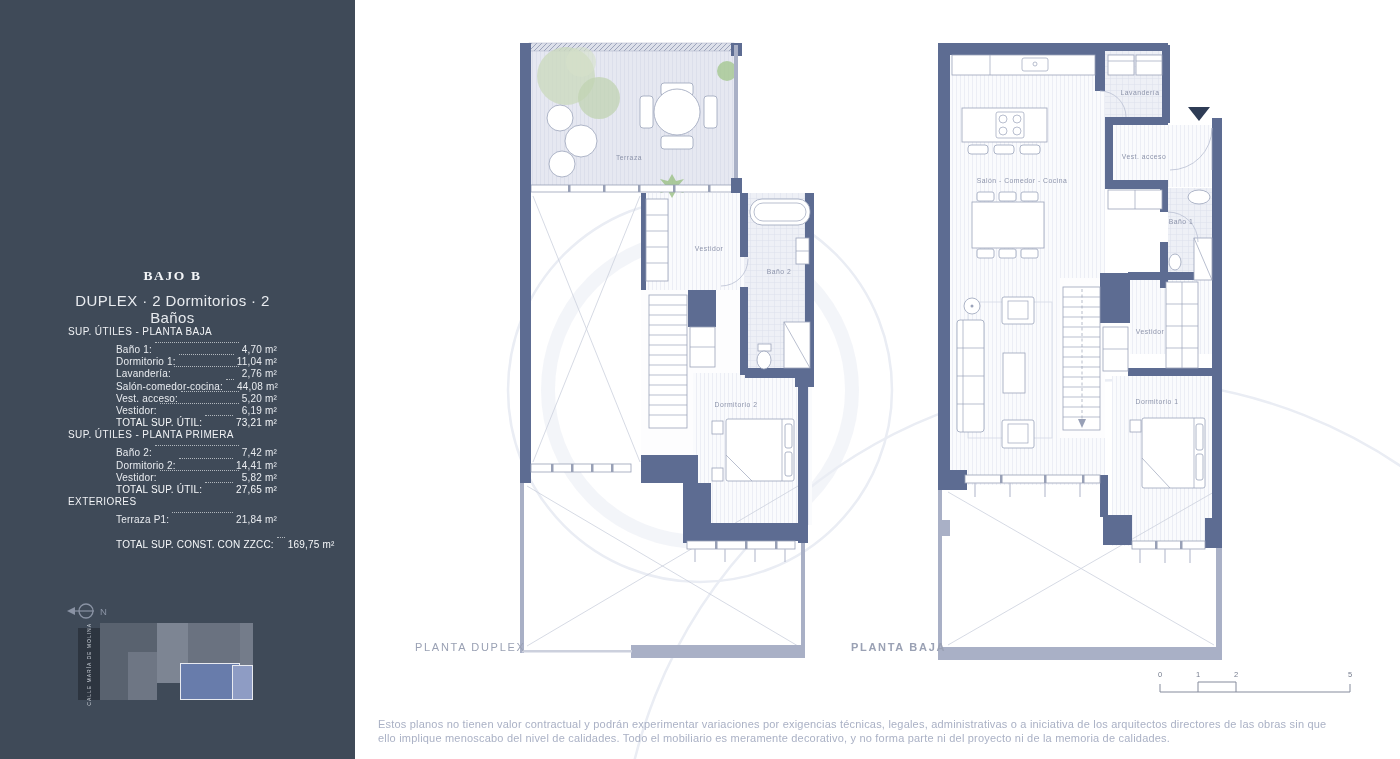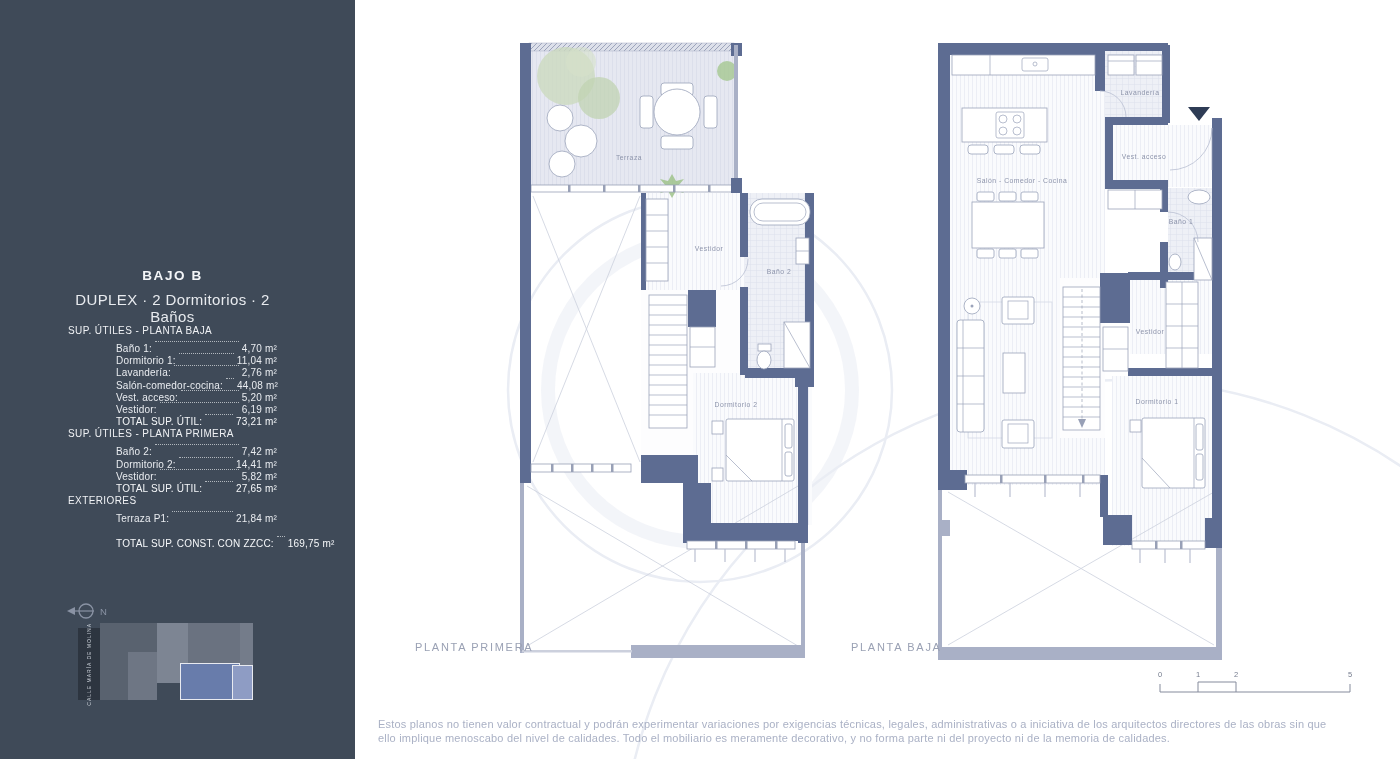--- a/index.html
+++ b/index.html
@@ -9,21 +9,21 @@
     font-family:"Liberation Sans", sans-serif;
   }
   
   .sidebar{
     position:absolute;left:0;top:0;width:355px;height:759px;
     background:#3f4a58;color:#edeff3;
   }
   .side-content{position:absolute;left:68px;top:268px;width:209px;}
   .unit-title{
     margin:0;text-align:center;font-size:13.5px;font-weight:bold;
-    letter-spacing:1.6px;color:#f4f6f8;
+    letter-spacing:1.6px;color:#f4f6f8;font-family:Liberation Serif, serif;
   }
   .unit-subtitle{
     margin-top:8px;text-align:center;font-size:15px;letter-spacing:.4px;color:#e8ebef;
   }
   .sec-heading{
     font-size:10px;letter-spacing:.4px;color:#f0f2f5;
   }
   .rows{margin-top:7px;}
   .row{
     display:flex;align-items:flex-start;font-size:10px;line-height:12.2px;
@@ -49,21 +49,21 @@
     writing-mode:vertical-rl;transform:rotate(180deg);
     font-size:5px;letter-spacing:1px;color:#cfd5dd;white-space:nowrap;
   }
   
   .main{position:absolute;left:355px;top:0;width:1045px;height:759px;background:#fff;}
   .plan-svg{position:absolute;left:355px;top:0;width:1045px;height:759px;}
   .plan-caption{
     position:absolute;font-size:11px;letter-spacing:1.7px;color:#9aa1b4;white-space:nowrap;
   }
   #caption-primera{left:415px;top:641px;}
-  #caption-baja{left:851px;top:641px;}
+  #caption-baja{left:851px;top:641px;font-weight:bold;}
   .disclaimer{
     position:absolute;left:378px;top:707px;width:957px;
     font-size:11px;line-height:13.8px;color:#aab1c5;letter-spacing:.2px;
   }
   .scalebar{position:absolute;left:1150px;top:668px;}
   
   .wall{fill:#5d6c92;}
   .lwall{fill:#a9b0c6;}
   .furn{fill:#ffffff;stroke:#9ba3ba;stroke-width:.8;}
   .fline{stroke:#9ba3ba;stroke-width:.7;fill:none;}
@@ -497,21 +497,21 @@
 
     <text class="rlabel" x="1022" y="183">Salón - Comedor - Cocina</text>
     <text class="rlabel" x="1140" y="95">Lavandería</text>
     <text class="rlabel" x="1144" y="159">Vest. acceso</text>
     <text class="rlabel" x="1181" y="224">Baño 1</text>
     <text class="rlabel" x="1150" y="334">Vestidor</text>
     <text class="rlabel" x="1157" y="404">Dormitorio 1</text>
   </g>
 </svg>
 
-<div class="plan-caption" id="caption-primera">PLANTA PRIMERA</div>
+<div class="plan-caption" id="caption-primera">PLANTA DUPLEX</div>
 <div class="plan-caption" id="caption-baja">PLANTA BAJA</div>
 
 <svg class="scalebar" width="212" height="32" viewBox="0 0 212 32">
   <text x="10" y="9" font-size="7.5" fill="#757c8e" text-anchor="middle" font-family="Liberation Sans, sans-serif">0</text>
   <text x="48" y="9" font-size="7.5" fill="#757c8e" text-anchor="middle" font-family="Liberation Sans, sans-serif">1</text>
   <text x="86" y="9" font-size="7.5" fill="#757c8e" text-anchor="middle" font-family="Liberation Sans, sans-serif">2</text>
   <text x="200" y="9" font-size="7.5" fill="#757c8e" text-anchor="middle" font-family="Liberation Sans, sans-serif">5</text>
   <path d="M10 16 V24 H200 V16" fill="none" stroke="#858b9c" stroke-width="1"></path>
   <path d="M48 24 V14 H86 V24" fill="none" stroke="#858b9c" stroke-width="1"></path>
 </svg>

